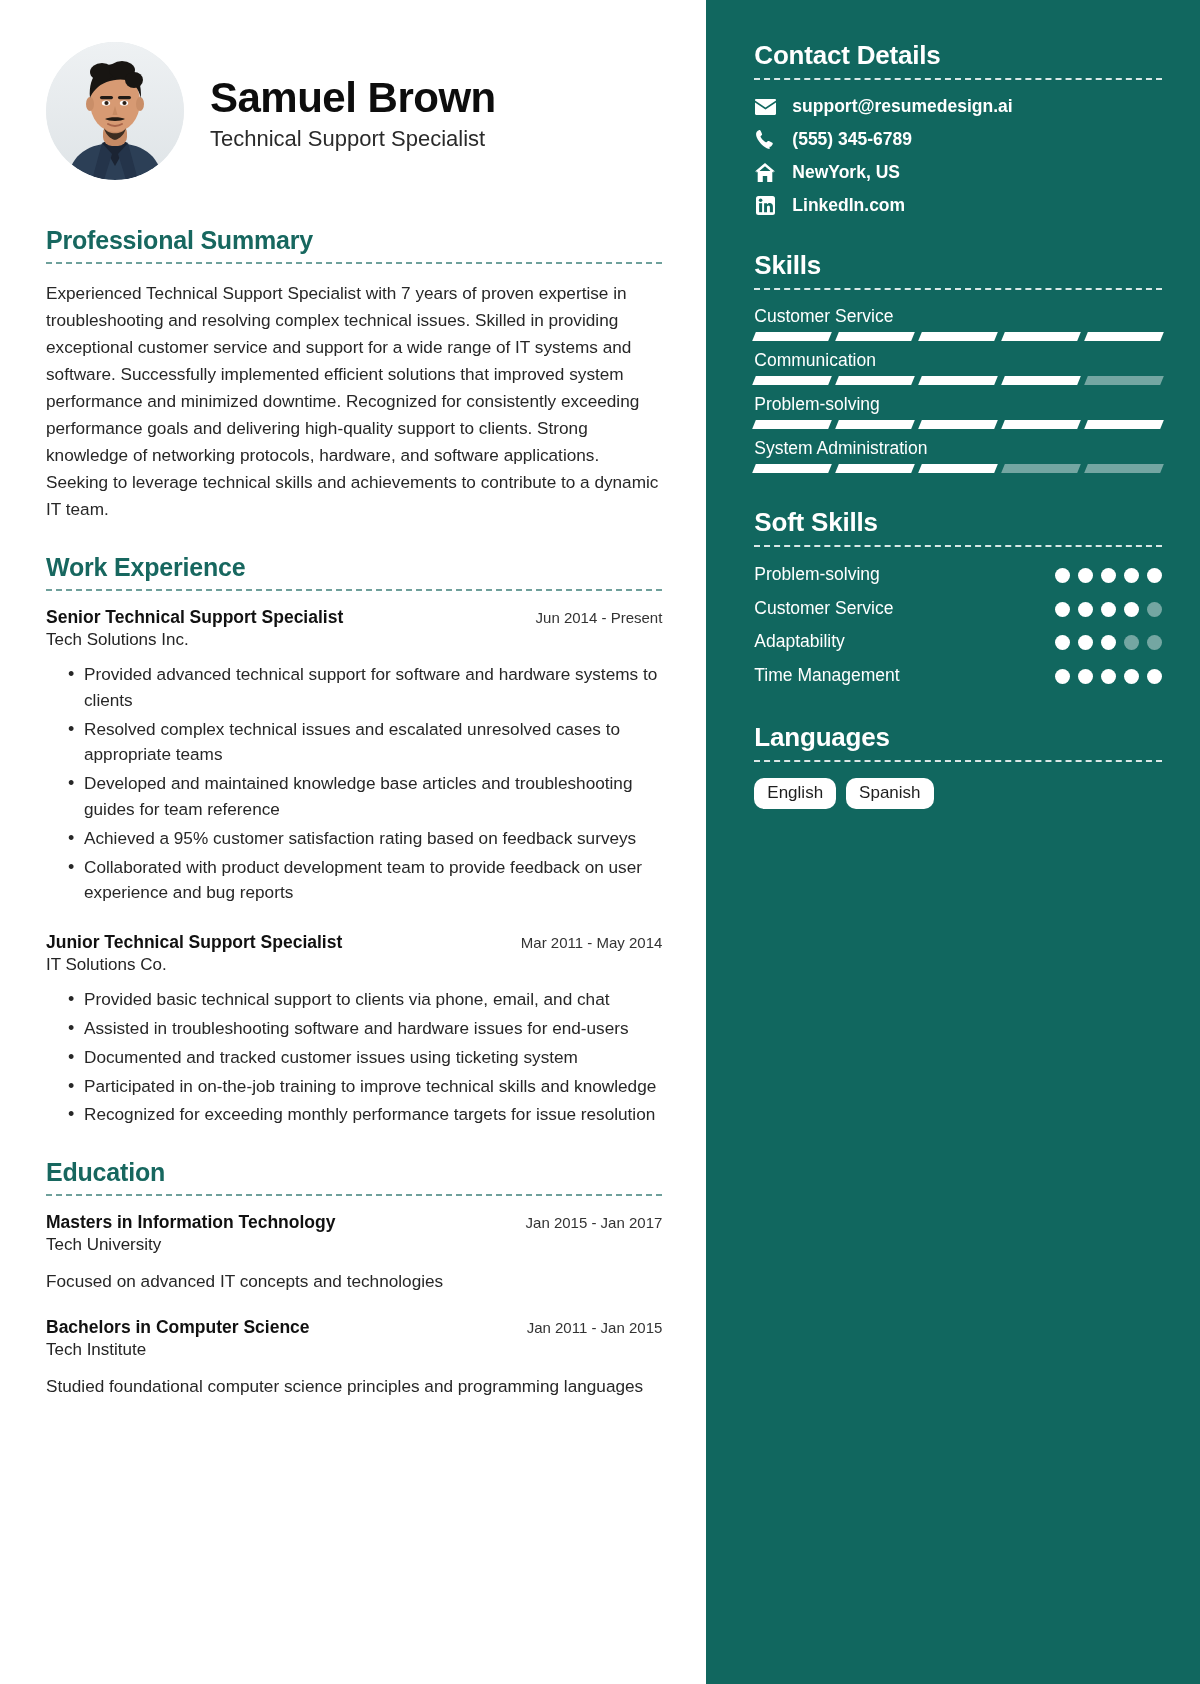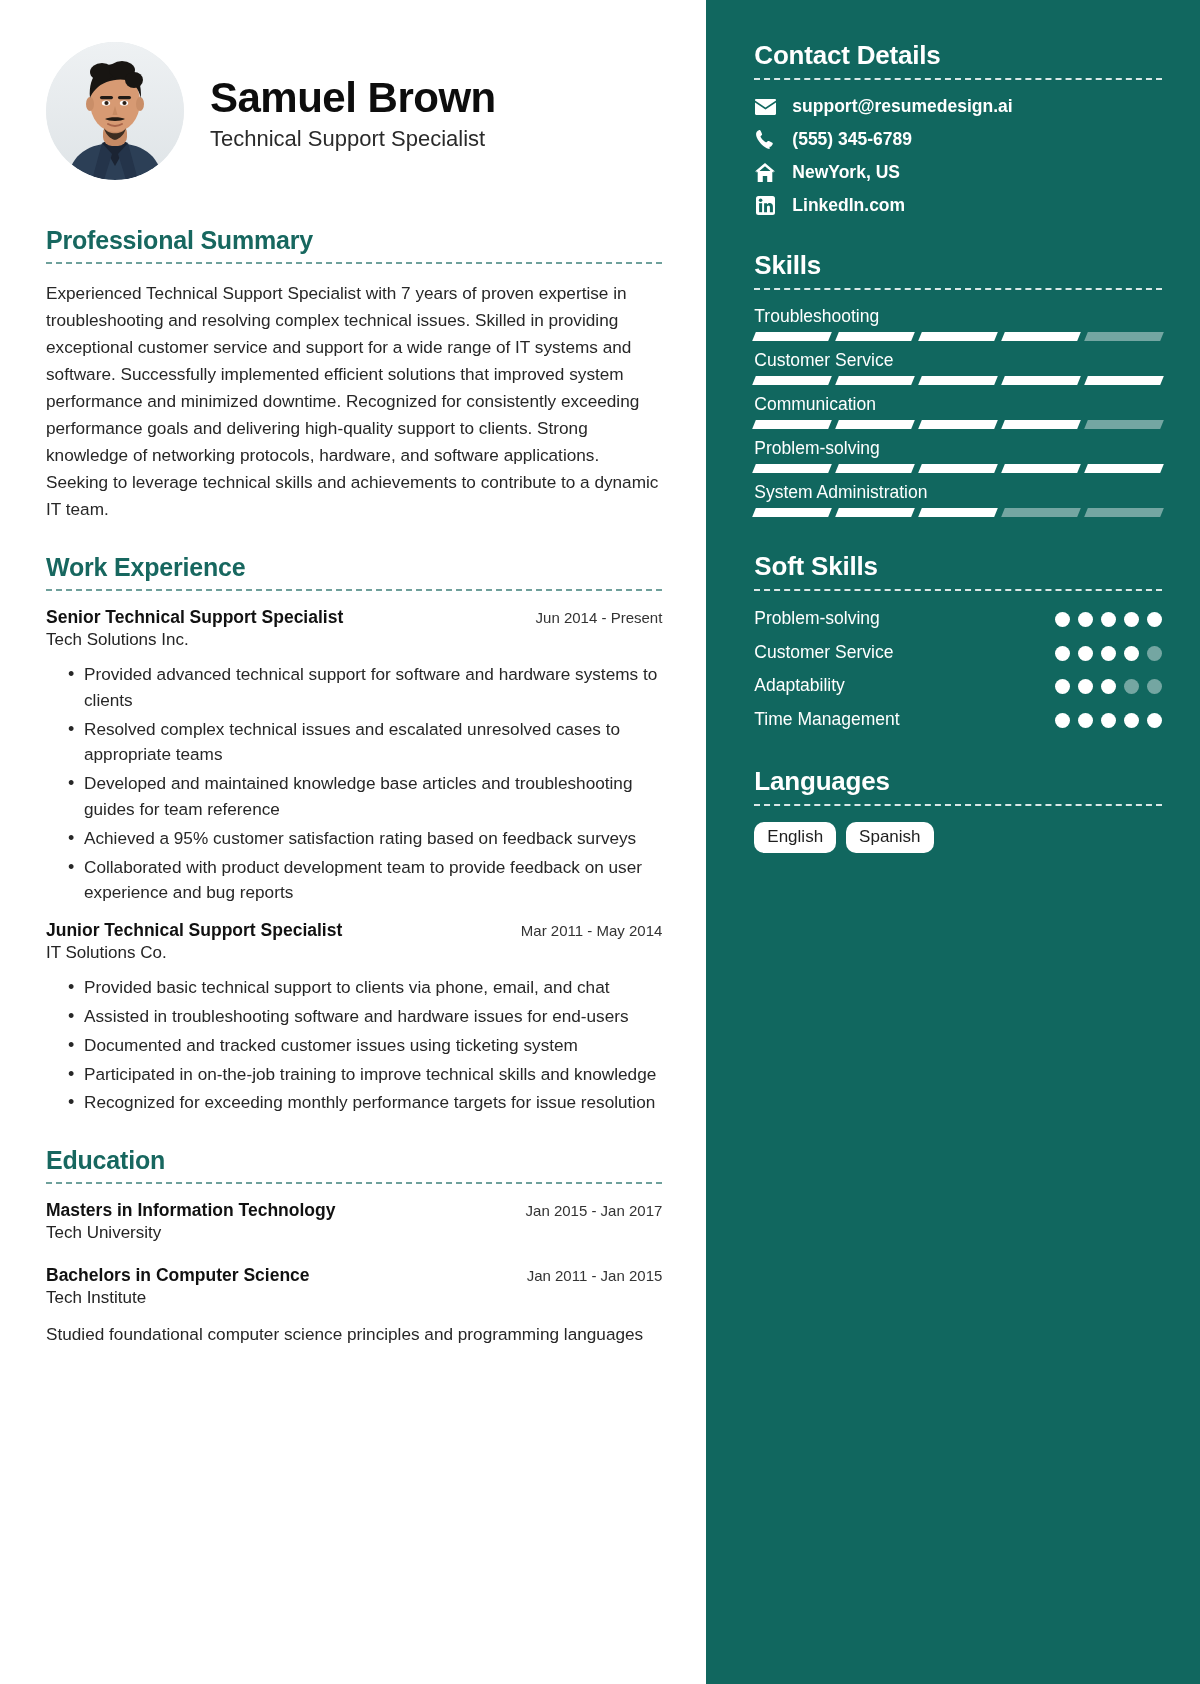--- a/index.html
+++ b/index.html
@@ -120,21 +120,21 @@
   }
   .bullets li::before {
     content: "•";
     position: absolute;
     left: 22px;
     top: -1px;
     font-size: 18px;
     color: #272727;
   }
 
-  .exp-block { margin-bottom: 14px; }
+  .exp-block { margin-bottom: 26px; }
   .exp-block:last-child { margin-bottom: 0; }
 
   .edu-block { margin-bottom: 22px; }
   .edu-desc {
     font-size: 17.2px;
     line-height: 1.5;
     color: #272727;
     margin-top: 14px;
   }
 
@@ -346,20 +346,21 @@
     <div class="section">
       <div class="section-title">Education</div>
       <div class="dashed-rule"></div>
       <div id="education-list">
           <div class="edu-block">
             <div class="entry-top">
               <div class="entry-role">Masters in Information Technology</div>
               <div class="entry-date">Jan 2015 - Jan 2017</div>
             </div>
             <div class="entry-org">Tech University</div>
+            <div class="edu-desc">Focused on advanced IT concepts and technologies</div>
           </div>
           <div class="edu-block">
             <div class="entry-top">
               <div class="entry-role">Bachelors in Computer Science</div>
               <div class="entry-date">Jan 2011 - Jan 2015</div>
             </div>
             <div class="entry-org">Tech Institute</div>
             <div class="edu-desc">Studied foundational computer science principles and programming languages</div>
           </div>
         </div>
@@ -411,30 +412,20 @@
             <span>LinkedIn.com</span>
           </div>
         </div>
     </div>
 
     <div class="side-section">
       <div class="side-title">Skills</div>
       <div class="side-rule"></div>
       <div id="skills-list">
           <div class="skill-item">
-            <div class="skill-label">Troubleshooting</div>
-            <div class="skill-bar">
-              <span class="seg"></span>
-              <span class="seg"></span>
-              <span class="seg"></span>
-              <span class="seg"></span>
-              <span class="seg off"></span>
-            </div>
-          </div>
-          <div class="skill-item">
             <div class="skill-label">Customer Service</div>
             <div class="skill-bar">
               <span class="seg"></span>
               <span class="seg"></span>
               <span class="seg"></span>
               <span class="seg"></span>
               <span class="seg"></span>
             </div>
           </div>
           <div class="skill-item">

